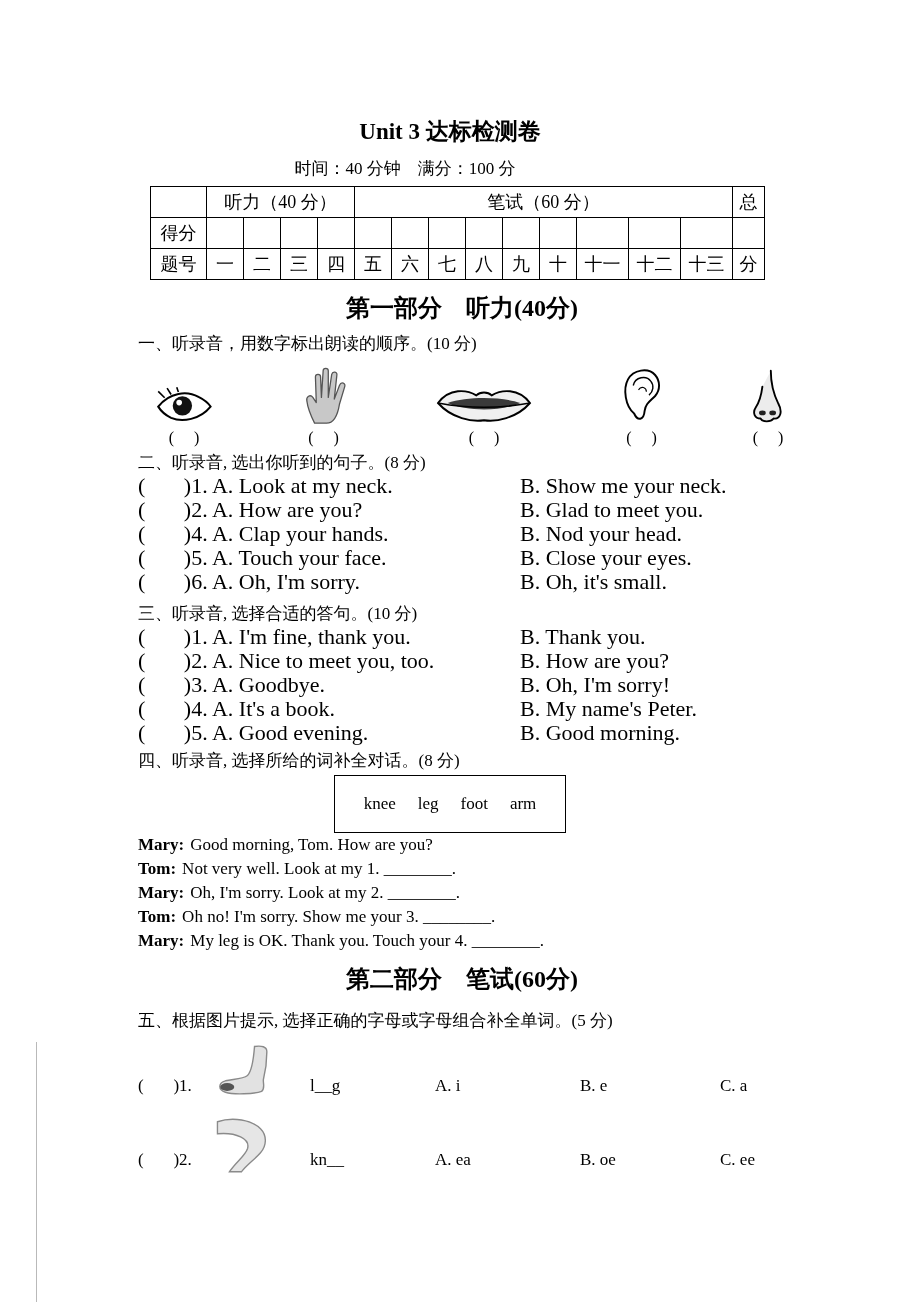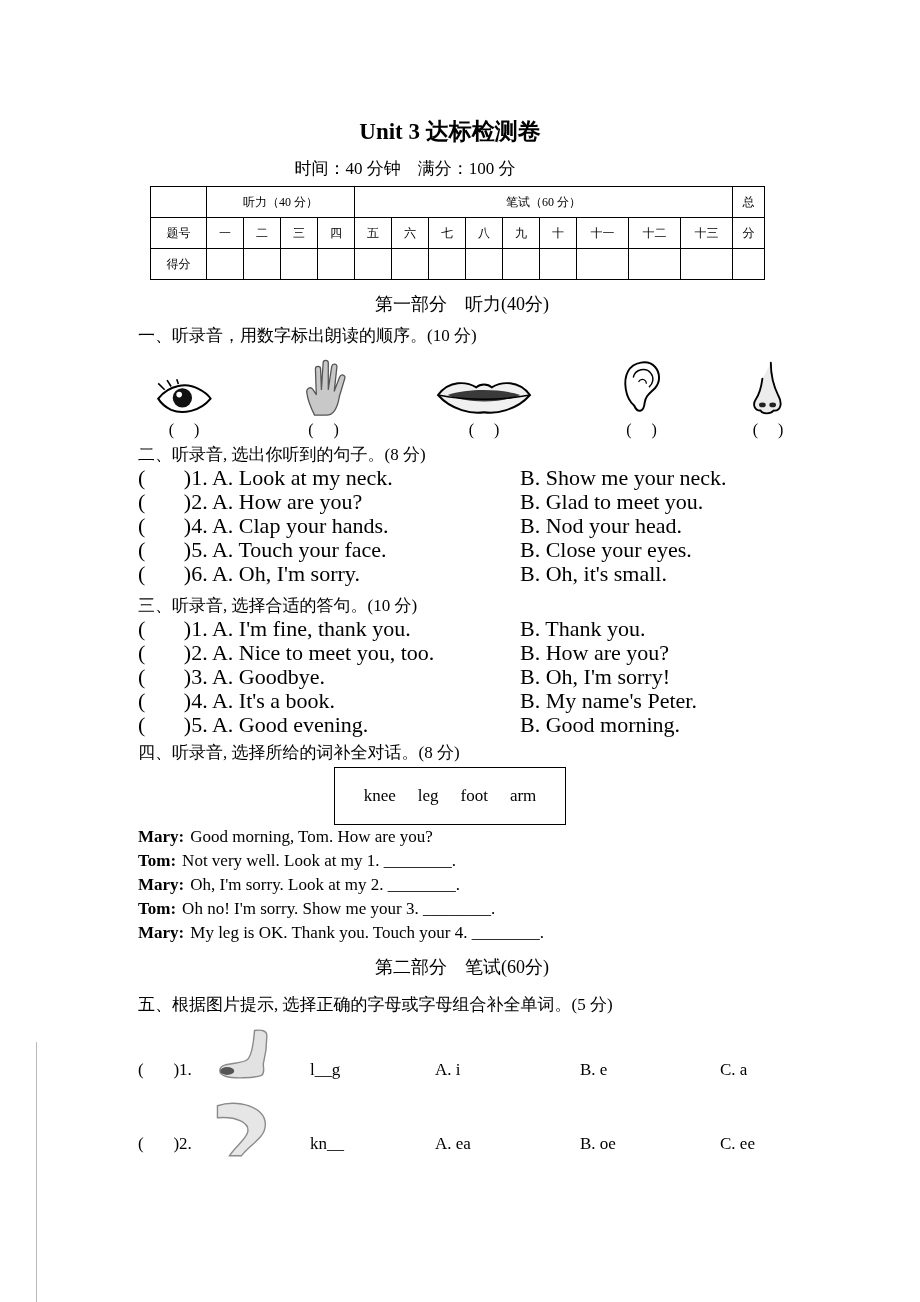--- a/index.html
+++ b/index.html
@@ -4,24 +4,24 @@
 <style>
   * { box-sizing: border-box; }
   html, body { margin: 0; padding: 0; background: #ffffff; }
   .page {
     width: 900px; height: 1302px; position: relative; overflow: hidden;
     font-family: "Liberation Serif", "DejaVu Serif", serif; color: #000; background: #fff;
   }
   .title { margin: 0; padding-top: 116px; text-align: center; font-size: 23px; font-weight: bold; }
   .meta { margin-top: 10px; padding-right: 90px; text-align: center; font-size: 17px; }
 
-  .score-table { margin: 6px 0 0 150px; border-collapse: collapse; font-size: 12px; table-layout: fixed; padding-left: 48px; }
+  .score-table { margin: 6px 0 0 150px; border-collapse: collapse; font-size: 18px; table-layout: fixed; padding-left: 48px; }
   .score-table td { border: 1px solid #000; text-align: center; padding: 0; height: 31px; overflow: hidden; }
 
-  .part-heading { margin: 12px 0 0; text-align: center; font-size: 18px; font-weight: normal; padding-left: 24px; }
+  .part-heading { margin: 12px 0 0; text-align: center; font-size: 24px; font-weight: bold; padding-left: 24px; }
   .q-title { margin: 8px 0 0 138px; font-size: 17px; line-height: 23px; }
 
   .figures { display: flex; justify-content: space-between; width: 632px; margin: 5px 0 0 155px; }
   .figure { display: flex; flex-direction: column; align-items: center; }
   .imgbox { height: 66px; display: flex; align-items: flex-end; justify-content: center; }
   .figure .paren { font-size: 16px; white-space: pre; margin-top: 3px; }
 
   .opt-row { margin-left: 138px; font-size: 22px; line-height: 24px; display: flex; }
   .opt-left { display: inline-block; width: 382px; white-space: pre; }
 
@@ -57,55 +57,55 @@
       <col span="10" style="width:37px">
       <col span="3" style="width:52px">
       <col style="width:32px">
     </colgroup>
     <tbody>
         <tr>
       <td></td>
       <td colspan="4">听力（40 分）</td>
       <td colspan="9">笔试（60 分）</td>
       <td>总</td>
+    </tr>
+    <tr>
+      <td>得分</td>
+      <td></td>
+      <td></td>
+      <td></td>
+      <td></td>
+      <td></td>
+      <td></td>
+      <td></td>
+      <td></td>
+      <td></td>
+      <td></td>
+      <td></td>
+      <td></td>
+      <td></td>
+      <td></td>
     </tr>
     <tr>
       <td>题号</td>
       <td>一</td>
       <td>二</td>
       <td>三</td>
       <td>四</td>
       <td>五</td>
       <td>六</td>
       <td>七</td>
       <td>八</td>
       <td>九</td>
       <td>十</td>
       <td>十一</td>
       <td>十二</td>
       <td>十三</td>
       <td>分</td>
     </tr>
-    <tr>
-      <td>得分</td>
-      <td></td>
-      <td></td>
-      <td></td>
-      <td></td>
-      <td></td>
-      <td></td>
-      <td></td>
-      <td></td>
-      <td></td>
-      <td></td>
-      <td></td>
-      <td></td>
-      <td></td>
-      <td></td>
-    </tr>
   </tbody>
     </table>
 
   <h2 class="part-heading">第一部分　听力(40分)</h2>
 
   <div class="q-title">一、听录音，用数字标出朗读的顺序。(10 分)</div>
 
   <div class="figures">
     <div class="figure">
       <div class="imgbox">

